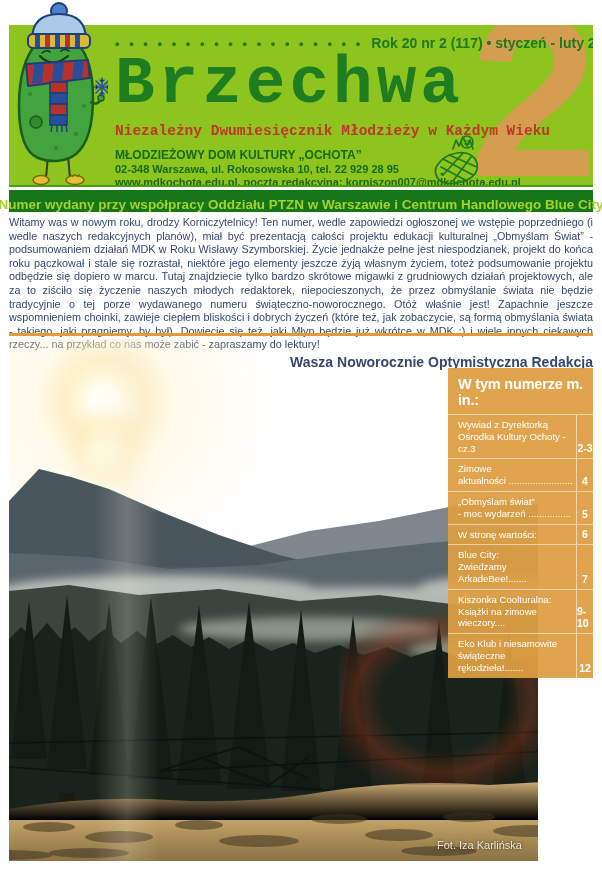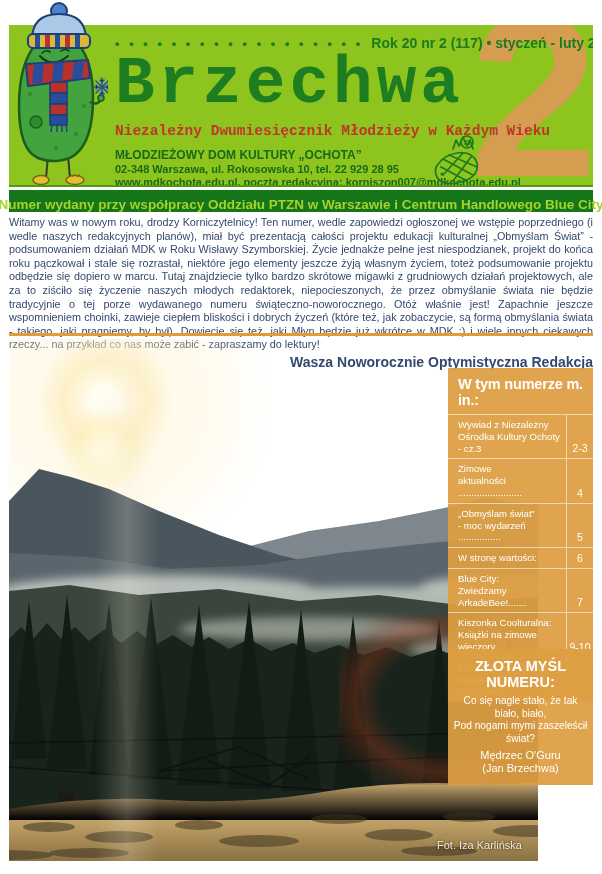--- a/index.html
+++ b/index.html
@@ -56,22 +56,22 @@
   .terrain { position:absolute; left:0; top:0; width:584px; height:522px; z-index:2; }
   .photo-credit { position:absolute; right:16px; bottom:10px; z-index:4; color:#efe8d6;
     font-size:11px; text-shadow:0 0 3px rgba(0,0,0,.7); }
 
   
   .toc { position:absolute; left:448px; top:368px; width:145px; z-index:6;
     background:rgba(221,158,66,.94); color:#ffffff; }
   .toc-title { font-weight:bold; font-size:14.5px; padding:8px 4px 6px 10px; letter-spacing:-.2px; }
   .toc-item { display:flex; border-top:1px solid rgba(255,255,255,.55); }
   .toc-item-text { flex:1; padding:4px 3px 4px 10px; font-size:9.6px; line-height:11.8px; }
-  .toc-item-page { width:27px; border-left:1px solid rgba(255,255,255,.55);
-    display:flex; align-items:flex-end; justify-content:center; font-weight:normal;
+  .toc-item-page { width:17px; border-left:1px solid rgba(255,255,255,.55);
+    display:flex; align-items:flex-end; justify-content:center; font-weight:bold;
     font-size:10.5px; padding-bottom:4px; }
 
   
   .gold { position:absolute; left:448px; top:649px; width:145px; z-index:6;
     background:rgba(221,158,66,.94); color:#ffffff; text-align:center; padding:9px 4px 10px; }
   .gold-title { font-weight:bold; font-size:14.5px; margin-bottom:5px; }
   .gold-quote { font-size:10.2px; line-height:12.5px; }
   .gold-attr { font-size:11px; line-height:13px; margin-top:4px; }
 </style>
 </head>
@@ -241,21 +241,21 @@
     <div class="beam"></div>
     <div class="flare"></div>
     <div class="photo-credit">Fot. Iza Karlińska</div>
   </div>
 
   <div class="toc">
     <div class="toc-title">W tym numerze m. in.:</div>
 
     <div class="toc-item">
       <div class="toc-item-text">
-        <div>Wywiad z Niezależny</div>
+        <div>Wywiad z Dyrektorką</div>
         <div>Ośrodka Kultury Ochoty - cz.3</div>
       </div>
       <div class="toc-item-page">2-3</div>
     </div>
 
     <div class="toc-item">
       <div class="toc-item-text">
         <div>Zimowe</div>
         <div>aktualności ........................</div>
       </div>
@@ -295,21 +295,14 @@
 
     <div class="toc-item">
       <div class="toc-item-text">
         <div>Eko Klub i niesamowite</div>
         <div>świąteczne rękodzieła!.......</div>
       </div>
       <div class="toc-item-page">12</div>
     </div>
   </div>
 
-  <div class="gold">
-    <div class="gold-title">ZŁOTA MYŚL NUMERU:</div>
-    <div class="gold-quote">Co się nagle stało, że tak biało, biało,</div>
-    <div class="gold-quote">Pod nogami mymi zaszeleścił świat?</div>
-    <div class="gold-attr">Mędrzec O'Guru</div>
-    <div class="gold-attr" style="margin-top:0">(Jan Brzechwa)</div>
-  </div>
 
 </div>
 
 </body></html>

